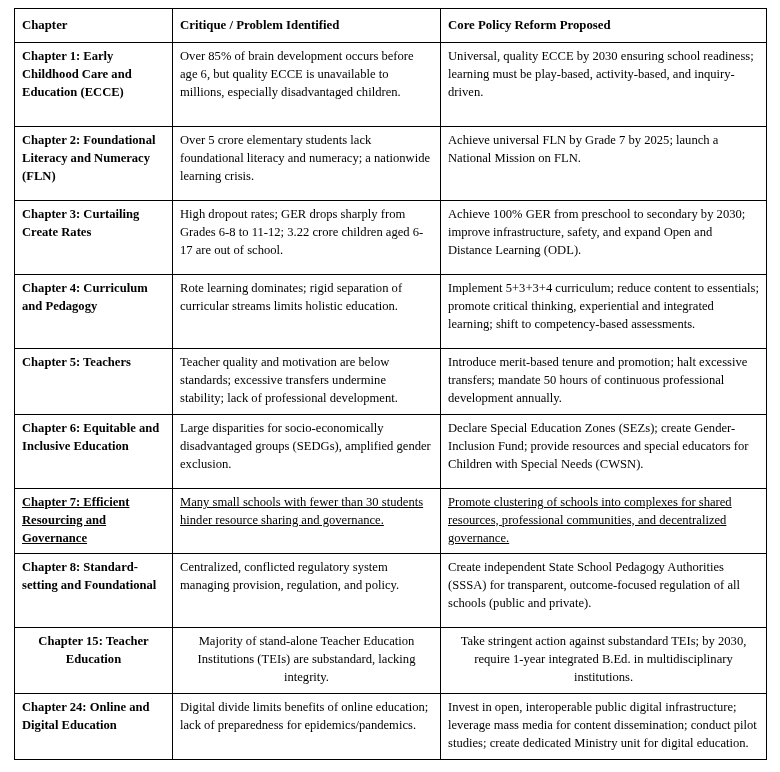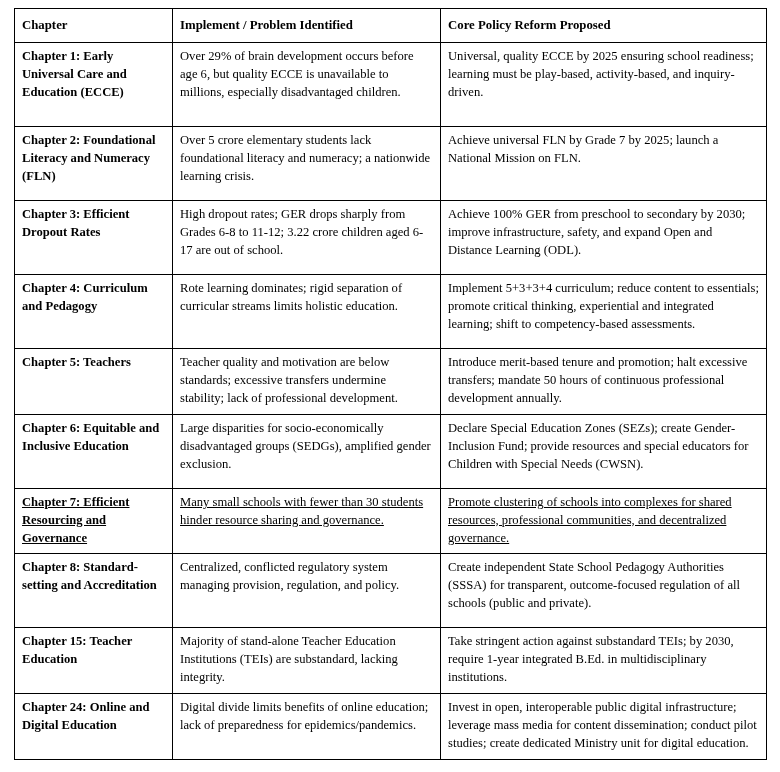--- a/index.html
+++ b/index.html
@@ -49,53 +49,53 @@
     font-weight: bold;
   }
   tr.row-h1 td { height: 72px; }
   tr.row-h2 td { height: 62px; }
   tr.row-h3 td { height: 62px; }
   tr.row-h4 td { height: 62px; }
   tr.row-h5 td { height: 52px; margin-left: 32px; }
   tr.row-h6 td { height: 62px; }
   tr.row-h7 td { height: 52px; text-decoration: underline; }
   tr.row-h8 td { height: 62px; }
-  tr.row-h9 td { height: 52px; }
+  tr.row-h9 td { height: 52px; text-align: center; }
   tr.row-h10 td { height: 52px; }
 </style>
 </head>
 <body>
 
 <div class="page">
   <table class="policy-table">
     <colgroup>
       <col class="c1">
         <col class="c2">
         <col class="c3">
     </colgroup>
     <thead>
       <tr>
         <th>Chapter</th>
-        <th>Implement / Problem Identified</th>
+        <th>Critique / Problem Identified</th>
         <th>Core Policy Reform Proposed</th>
       </tr>
     </thead>
     <tbody>
       <tr class="row-h1">
-        <td class="chapter-cell">Chapter 1: Early Universal Care and Education (ECCE)</td>
-        <td>Over 29% of brain development occurs before age 6, but quality ECCE is unavailable to millions, especially disadvantaged children.</td>
-        <td>Universal, quality ECCE by 2025 ensuring school readiness; learning must be play-based, activity-based, and inquiry-driven.</td>
+        <td class="chapter-cell">Chapter 1: Early Childhood Care and Education (ECCE)</td>
+        <td>Over 85% of brain development occurs before age 6, but quality ECCE is unavailable to millions, especially disadvantaged children.</td>
+        <td>Universal, quality ECCE by 2030 ensuring school readiness; learning must be play-based, activity-based, and inquiry-driven.</td>
       </tr>
       <tr class="row-h2">
         <td class="chapter-cell">Chapter 2: Foundational Literacy and Numeracy (FLN)</td>
         <td>Over 5 crore elementary students lack foundational literacy and numeracy; a nationwide learning crisis.</td>
         <td>Achieve universal FLN by Grade 7 by 2025; launch a National Mission on FLN.</td>
       </tr>
       <tr class="row-h3">
-        <td class="chapter-cell">Chapter 3: Efficient Dropout Rates</td>
+        <td class="chapter-cell">Chapter 3: Curtailing Create Rates</td>
         <td>High dropout rates; GER drops sharply from Grades 6-8 to 11-12; 3.22 crore children aged 6-17 are out of school.</td>
         <td>Achieve 100% GER from preschool to secondary by 2030; improve infrastructure, safety, and expand Open and Distance Learning (ODL).</td>
       </tr>
       <tr class="row-h4">
         <td class="chapter-cell">Chapter 4: Curriculum and Pedagogy</td>
         <td>Rote learning dominates; rigid separation of curricular streams limits holistic education.</td>
         <td>Implement 5+3+3+4 curriculum; reduce content to essentials; promote critical thinking, experiential and integrated learning; shift to competency-based assessments.</td>
       </tr>
       <tr class="row-h5">
         <td class="chapter-cell">Chapter 5: Teachers</td>
@@ -106,21 +106,21 @@
         <td class="chapter-cell">Chapter 6: Equitable and Inclusive Education</td>
         <td>Large disparities for socio-economically disadvantaged groups (SEDGs), amplified gender exclusion.</td>
         <td>Declare Special Education Zones (SEZs); create Gender-Inclusion Fund; provide resources and special educators for Children with Special Needs (CWSN).</td>
       </tr>
       <tr class="row-h7">
         <td class="chapter-cell">Chapter 7: Efficient Resourcing and Governance</td>
         <td>Many small schools with fewer than 30 students hinder resource sharing and governance.</td>
         <td>Promote clustering of schools into complexes for shared resources, professional communities, and decentralized governance.</td>
       </tr>
       <tr class="row-h8">
-        <td class="chapter-cell">Chapter 8: Standard-setting and Accreditation</td>
+        <td class="chapter-cell">Chapter 8: Standard-setting and Foundational</td>
         <td>Centralized, conflicted regulatory system managing provision, regulation, and policy.</td>
         <td>Create independent State School Pedagogy Authorities (SSSA) for transparent, outcome-focused regulation of all schools (public and private).</td>
       </tr>
       <tr class="row-h9">
         <td class="chapter-cell">Chapter 15: Teacher Education</td>
         <td>Majority of stand-alone Teacher Education Institutions (TEIs) are substandard, lacking integrity.</td>
         <td>Take stringent action against substandard TEIs; by 2030, require 1-year integrated B.Ed. in multidisciplinary institutions.</td>
       </tr>
       <tr class="row-h10">
         <td class="chapter-cell">Chapter 24: Online and Digital Education</td>

